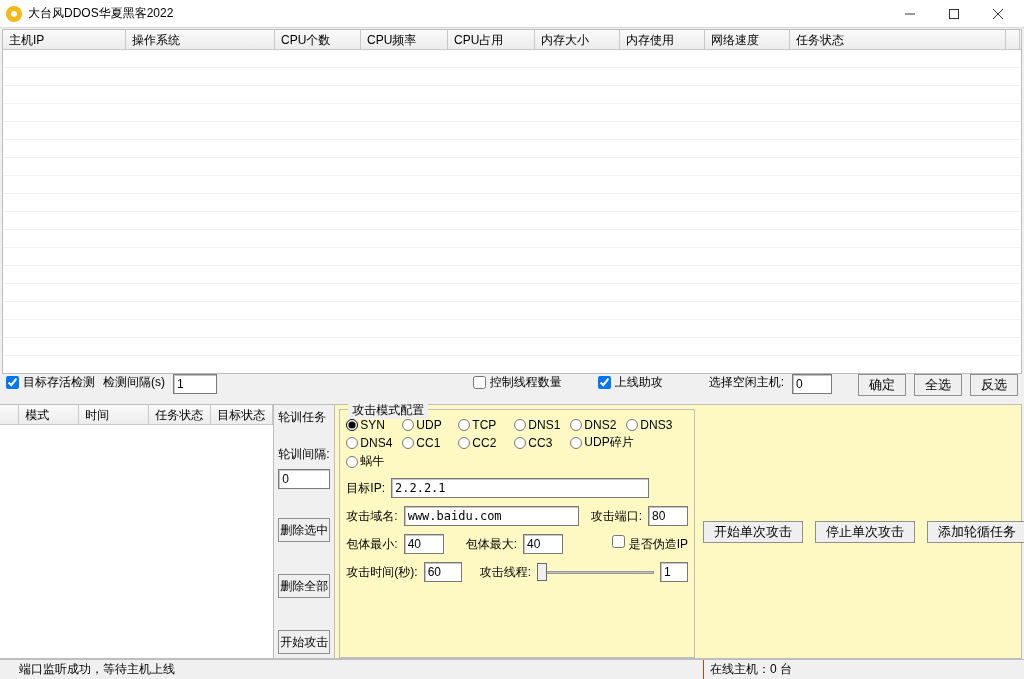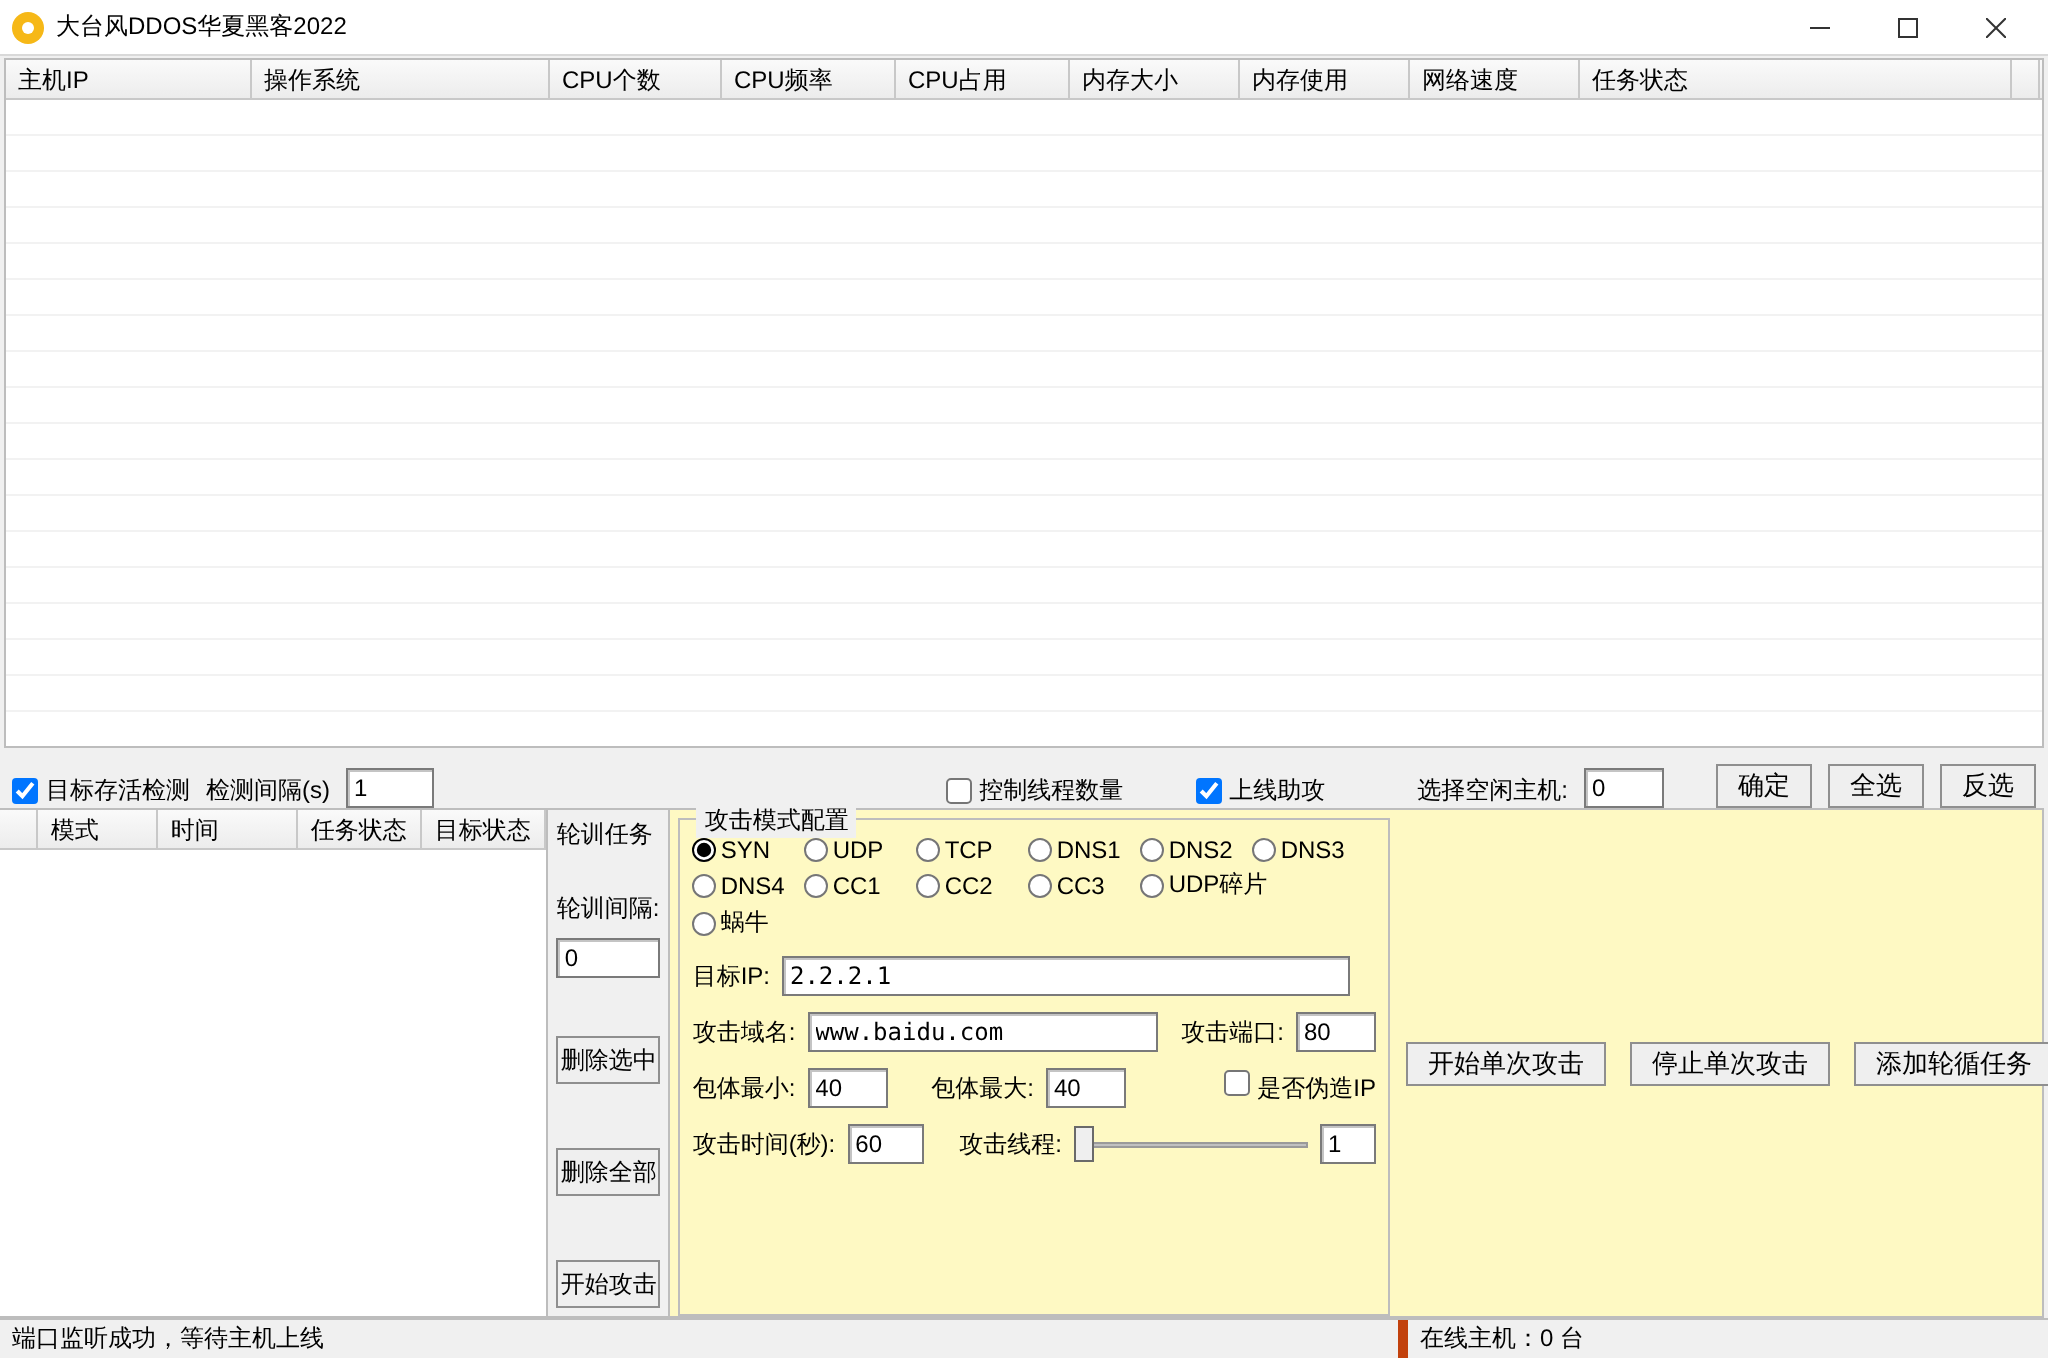--- a/index.html
+++ b/index.html
@@ -73,21 +73,21 @@
 }
 .grid-lines {
   position:absolute; inset:0;
   background: repeating-linear-gradient(to bottom, transparent 0, transparent 17px, #f2f2f2 17px, #f2f2f2 18px);
 }
 
 
 .midbar {
   height: 30px;
   display: flex;
-  align-items: flex-end;
+  align-items: flex-start;
   padding: 0 6px;
   gap: 8px;
 }
 .midbar .chk { display:flex; align-items:center; gap:4px; }
 .midbar .lbl { white-space: nowrap; }
 .smallinput {
   height: 20px; background:#fff; border:1px solid #7a7a7a; padding:0 3px;
   font-family: inherit; font-size:12px;
 }
 .smallinput.inset { box-shadow: inset 1px 1px 0 #c4c4c4; }
@@ -164,21 +164,21 @@
 .action-row .btn { flex:0 0 auto; min-width:90px; }
 .action-row .spacer { flex:1; }
 
 
 .statusbar {
   height: 20px;
   border-top:1px solid #bdbdbd;
   display:flex; align-items:center;
   font-size:12px;
 }
-.statusbar .left { flex:1; padding:0 6px; border-right:5px solid #c2410c; height:100%; display:flex; align-items:center; }
+.statusbar .left { flex:1; padding:0 19px; border-right:1px solid #c2410c; height:100%; display:flex; align-items:center; }
 .statusbar .right { width:320px; padding:0 6px; height:100%; display:flex; align-items:center; }
 
 input[type=checkbox]{ width:13px; height:13px; }
 input[type=radio]{ width:12px; height:12px; margin:0; }
 
 
 .hc0{width:123px}.hc1{width:149px}.hc2{width:86px}.hc3{width:87px}.hc4{width:87px}.hc5{width:85px}.hc6{width:85px}.hc7{width:85px}.hc8{width:216px}.hc9{width:14px}
 
 
 .tc0{width:110px}.tc1{width:50px}.tc2{width:50px}.tc3{width:60px}.tc4{width:60px}.tc5{width:60px}.tc6{width:70px}.tc7{width:62px}.tc8{width:62px}
@@ -331,21 +331,21 @@
             <span>UDP碎片</span>
           </label>
         <label class="radio-item">
             <input type="radio" name="m" style="">
             <span>蜗牛</span>
           </label>
       </div>
 
       <div class="cfg-row">
         <span class="lab">目标IP:</span>
-        <input class="smallinput inset" style="width: 284px; font-family: Consolas, monospace;" value="2.2.2.1">
+        <input class="smallinput inset" style="width: 258px; font-family: Consolas, monospace;" value="2.2.2.1">
       </div>
 
       <div class="cfg-row">
         <span class="lab">攻击域名:</span>
         <input class="smallinput inset" style="width: 175px; font-family: Consolas, monospace;" value="www.baidu.com">
         <div style="flex:1"></div>
         <span class="lab">攻击端口:</span>
         <input class="smallinput inset" style="width: 40px;" value="80">
       </div>
 

